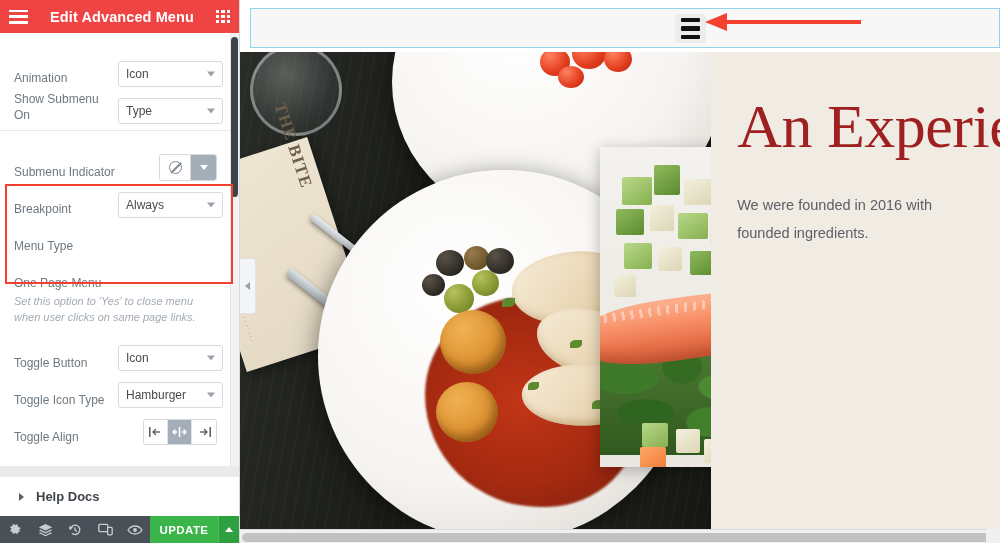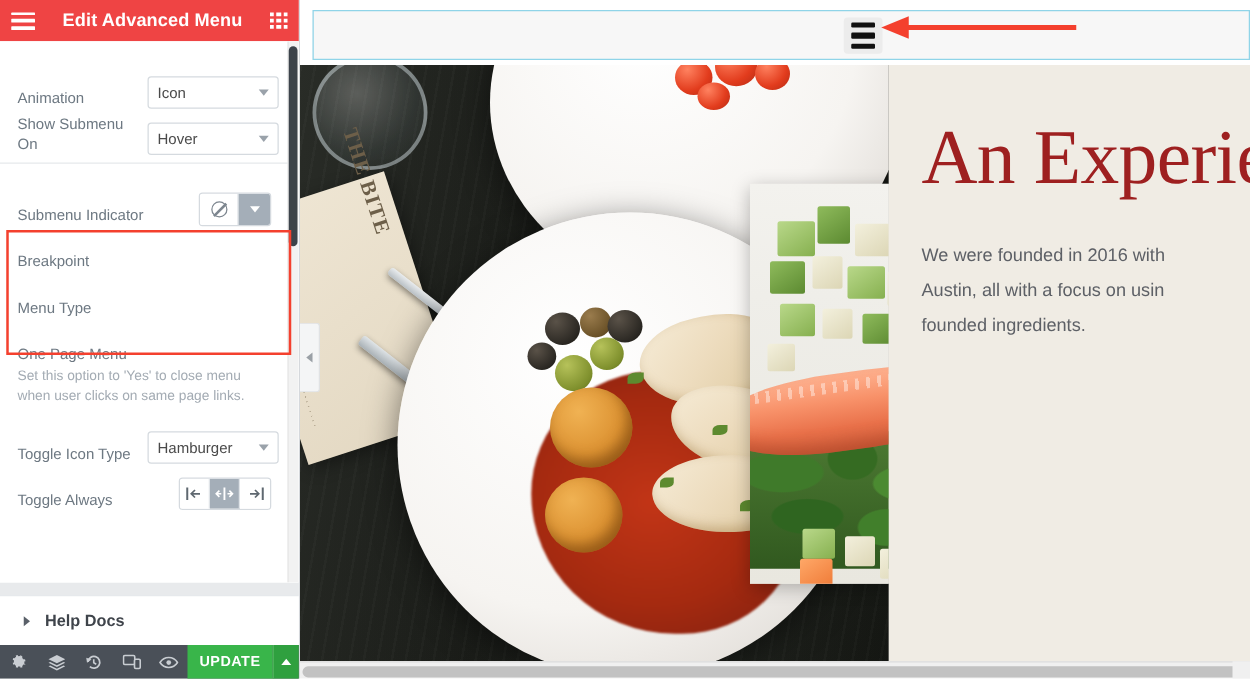--- a/index.html
+++ b/index.html
@@ -73,21 +73,21 @@
     width:0; height:0; border-left:4px solid transparent;
     border-right:4px solid transparent; border-top:5px solid #9aa2aa;
   }
 
   .sep { height:1px; background:#e6e9ec; margin: 6px 0 6px 0; }
   .sep.wide { margin-left:-14px; margin-right:-14px; width:231px; }
 
   .sec-title { font-size:12px; font-weight:bold; color:#4b4f58; padding: 8px 0 4px 0; }
 
   .hint {
-    font-size: 11px; color: #a3abb3; 
+    font-size: 11px; color: #a3abb3; font-style: italic;
     line-height: 1.45; padding: 2px 0 9px 0;
   }
 
   
   .ind-group { display:flex; height:27px; border:1px solid #d5dadf; border-radius:3px; overflow:hidden; }
   .ind-main {
     width: 31px; background:#fff; display:flex; align-items:center; justify-content:center;
     border-right:1px solid #d5dadf; cursor:pointer;
   }
   .ban { width:13px; height:13px; border:1.7px solid #7d868f; border-radius:50%; position:relative; }
@@ -405,21 +405,20 @@
           <div class="dice w" style="left:76px;top:282px;width:24px;height:24px;"></div>
           <div class="dice o" style="left:40px;top:300px;width:26px;height:22px;"></div>
           <div class="dice w" style="left:104px;top:292px;width:26px;height:24px;"></div>
         </div>
       </div>
 
       <div id="hero-right">
         <h1>An Experie</h1>
         <div class="para">
           <div>We were founded in 2016 with</div>
-          <div>Austin, all with a focus on usin</div>
           <div>founded ingredients.</div>
         </div>
       </div>
     </div>
 
     <div id="hscroll">
       <div class="thumb"></div>
     </div>
     <div id="corner-mark"></div>
   </div>
@@ -460,21 +459,21 @@
               <span>Icon</span>
               <span class="caret"></span>
             </div>
           </div>
         </div>
 
         <div class="row">
           <div class="lbl">Show Submenu On</div>
           <div class="ctrl">
             <div class="select">
-              <span>Hover</span>
+              <span>Type</span>
               <span class="caret"></span>
             </div>
           </div>
         </div>
 
         <div class="sep wide"></div>
 
         <div class="row" style="min-height:44px;">
           <div class="lbl">Submenu Indicator</div>
           <div class="ctrl">
@@ -485,45 +484,60 @@
               <div class="ind-drop">
                 <span class="caret2"></span>
               </div>
             </div>
           </div>
         </div>
 
 
         <div class="row">
           <div class="lbl">Breakpoint</div>
+          <div class="ctrl">
+            <div class="select">
+              <span>Always</span>
+              <span class="caret"></span>
+            </div>
+          </div>
         </div>
 
         <div class="row">
           <div class="lbl">Menu Type</div>
         </div>
 
         <div class="row">
           <div class="lbl">One Page Menu</div>
         </div>
 
         <div class="hint">Set this option to 'Yes' to close menu when user clicks on same page links.</div>
 
+        <div class="row">
+          <div class="lbl">Toggle Button</div>
+          <div class="ctrl">
+            <div class="select">
+              <span>Icon</span>
+              <span class="caret"></span>
+            </div>
+          </div>
+        </div>
 
         <div class="row">
           <div class="lbl">Toggle Icon Type</div>
           <div class="ctrl">
             <div class="select">
               <span>Hamburger</span>
               <span class="caret"></span>
             </div>
           </div>
         </div>
 
         <div class="row">
-          <div class="lbl">Toggle Always</div>
+          <div class="lbl">Toggle Align</div>
           <div class="ctrl">
             <div class="align-group">
               <div class="align-btn">
                 <svg width="15" height="12" viewBox="0 0 15 12">
                   <rect x="1" y="1" width="1.6" height="10" fill="#5f6870"></rect>
                   <path d="M12 6 H5 M8 3 L5 6 L8 9" stroke="#5f6870" stroke-width="1.4" fill="none"></path>
                 </svg>
               </div>
               <div class="align-btn on">
                 <svg width="17" height="12" viewBox="0 0 17 12">

